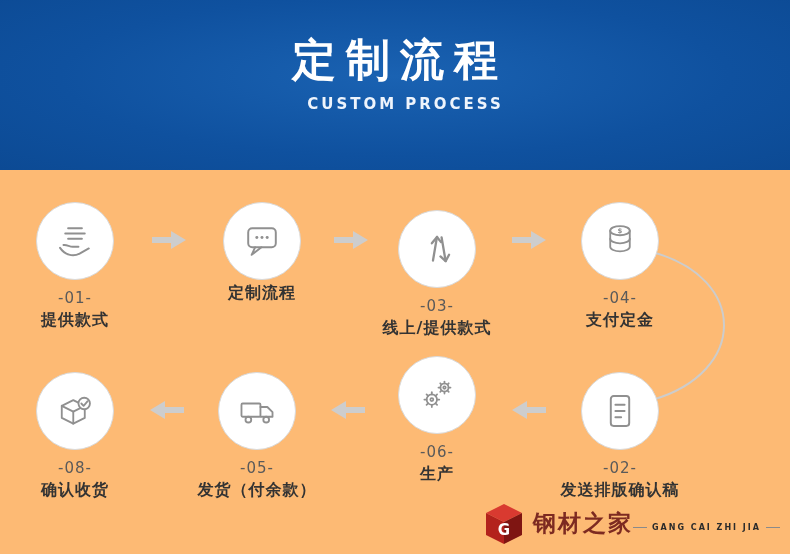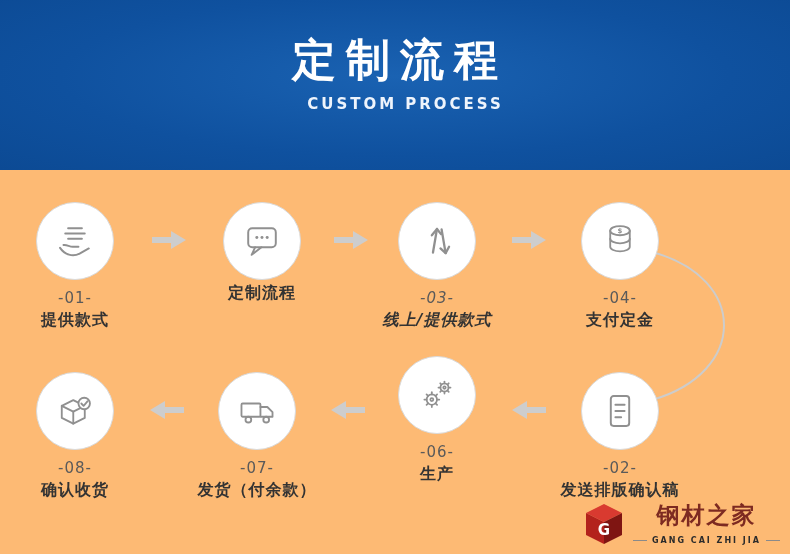--- a/index.html
+++ b/index.html
@@ -21,32 +21,32 @@
     margin-top:8px;font-size:15px;letter-spacing:3px;color:#eef4fc;font-weight:bold;padding-left:21px;
   }
   
   .step{position:absolute;width:180px;text-align:center;}
   .circle{
     width:76px;height:76px;border:1px solid #dadada;border-radius:50%;
     margin:0 auto;display:flex;align-items:center;justify-content:center;background:#fff;
   }
   .num{margin-top:9px;font-size:15px;color:#5a5a5a;letter-spacing:1px;}
   .title{margin-top:3px;font-size:16px;color:#333;font-weight:bold;letter-spacing:1px;}
-  .s1{left:-15px;top:202px;} .s2{left:172px;top:202px;} .s3{left:347px;top:202px;font-style:italic;} .s4{left:530px;top:202px;}
+  .s1{left:-15px;top:202px;} .s2{left:172px;top:202px;} .s3{left:347px;top:210px;} .s4{left:530px;top:202px;}
   .s5{left:530px;top:372px;} .s6{left:347px;top:356px;} .s7{left:167px;top:372px;} .s8{left:-15px;top:372px;}
   
   .arrow{position:absolute;width:38px;height:22px;}
   .a1{left:150px;top:229px;} .a2{left:332px;top:229px;} .a3{left:510px;top:229px;}
   .a4{left:510px;top:399px;} .a5{left:329px;top:399px;} .a6{left:148px;top:399px;}
   .arc{position:absolute;left:0;top:0;pointer-events:none;}
   
   .logo{
     position:absolute;right:10px;bottom:8px;display:flex;align-items:center;gap:7px;
   }
-  .logo-text{display:flex;flex-direction:column;align-items:center;}
+  .logo-text{display:flex;flex-direction:row;align-items:center;}
   .logo-name{font-size:23px;font-weight:bold;color:#7d2a21;letter-spacing:2px;line-height:1.1;}
   .logo-tagline{
     display:flex;align-items:center;gap:5px;margin-top:8px;
     font-size:8px;color:#2b2b2b;letter-spacing:2px;font-weight:bold;
   }
   .logo-tagline::before,.logo-tagline::after{
     content:"";display:block;width:14px;height:1px;background:#8a8a8a;
   }
   svg.icon{display:block;}
 </style>
@@ -195,21 +195,21 @@
     <div class="circle">
       <svg class="icon" width="46" height="46" viewBox="0 0 80 80">
         <g fill="none" stroke="#909090" stroke-width="3.2" stroke-linecap="round" stroke-linejoin="round">
           <rect x="13" y="27" width="33" height="23" rx="2"></rect>
           <path d="M46 33 h12 l9 9 v8 h-21"></path>
           <circle cx="25" cy="55" r="5"></circle>
           <circle cx="56" cy="55" r="5"></circle>
         </g>
       </svg>
     </div>
-    <div class="num">-07-</div>
+    <div class="num">-05-</div>
     <div class="title">发货（付余款）</div>
   </div>
 
   <div class="step s8">
     <div class="circle">
       <svg class="icon" width="46" height="46" viewBox="0 0 80 80">
         <g fill="none" stroke="#909090" stroke-width="3.2" stroke-linecap="round" stroke-linejoin="round">
           <path d="M17 31 L37 21 L57 31 V52 L37 62 L17 52 Z"></path>
           <path d="M17 31 L37 41 L57 31"></path>
           <path d="M37 41 V62"></path>

